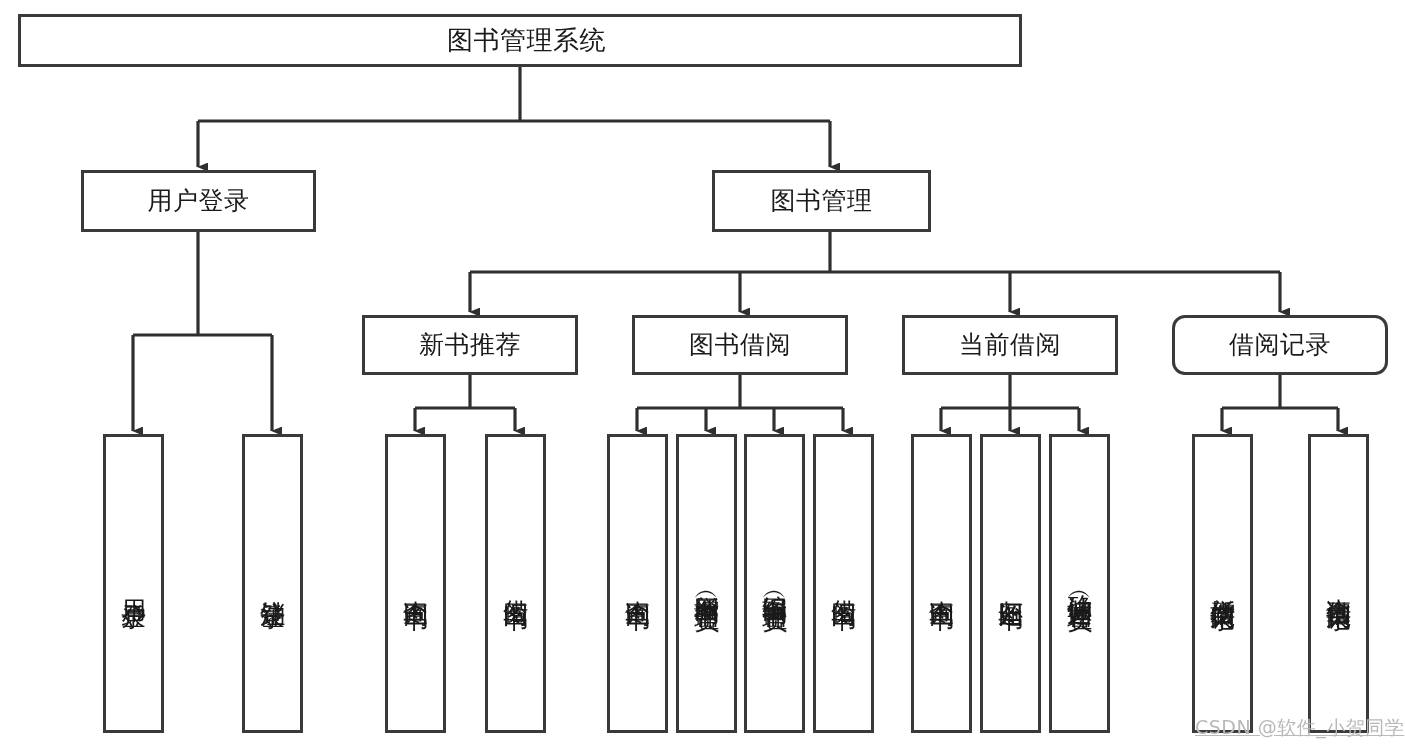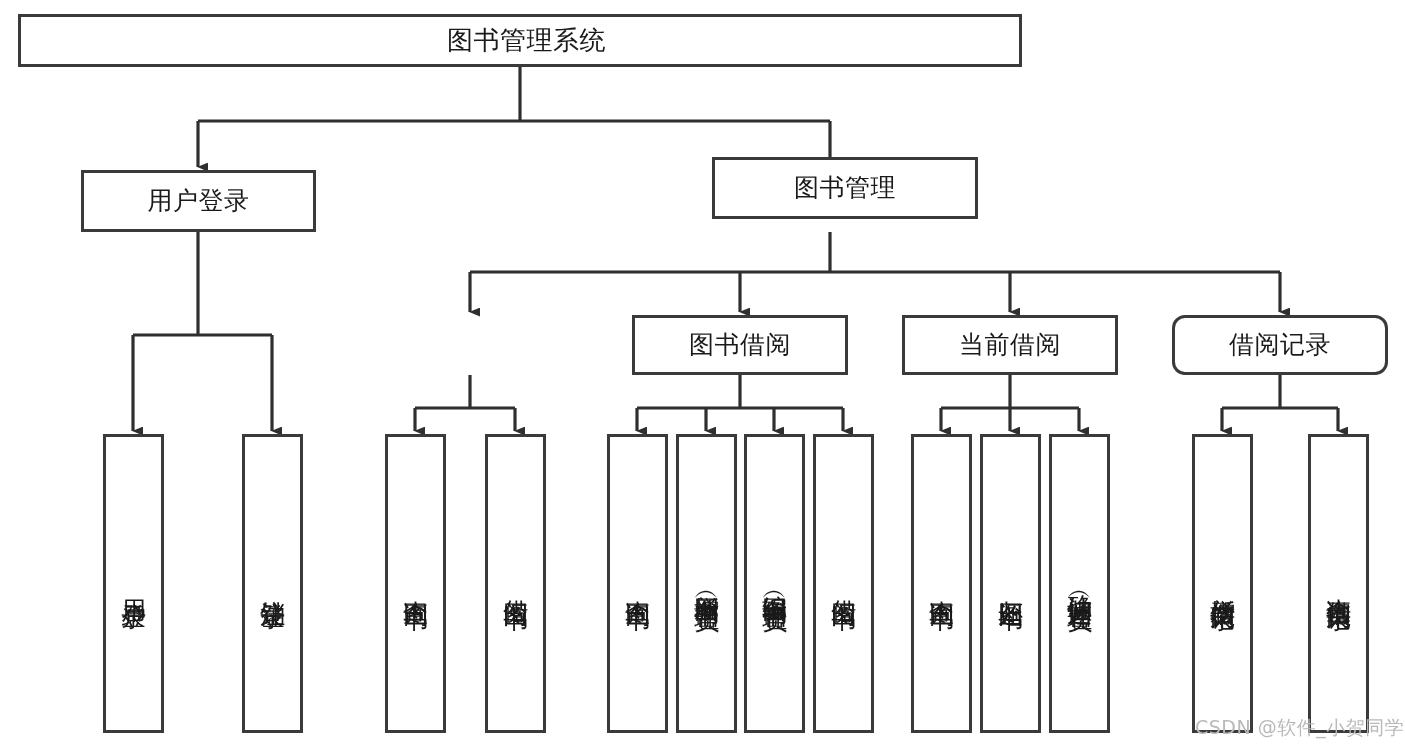--- a/index.html
+++ b/index.html
@@ -127,24 +127,27 @@
   </svg>
 
   <div class="node horiz level0" style="left:18px; top:14px; width:1004px; height:53px;padding-left:13px;">
     <span class="node-label">图书管理系统</span>
   </div>
 
   <div class="node horiz level2" style="left:81px; top:170px; width:235px; height:62px;">
     <span class="node-label">用户登录</span>
   </div>
 
-  <div class="node horiz level2" style="left:712px; top:157px; width:266px; height:62px;justify-content:center;">
+  <div class="node horiz level2" style="left:712px; top:170px; width:219px; height:62px;justify-content:center;">
     <span class="node-label">图书管理</span>
   </div>
 
+  <div class="node horiz level3" style="left:362px; top:315px; width:216px; height:60px;">
+    <span class="node-label">新书推荐</span>
+  </div>
 
   <div class="node horiz level3" style="left:902px; top:315px; width:216px; height:60px;">
     <span class="node-label">当前借阅</span>
   </div>
 
   <div class="node horiz level3" style="left:632px; top:315px; width:216px; height:60px;">
     <span class="node-label">图书借阅</span>
   </div>
 
   <div class="node horiz level3" style="left:1172px; top:315px; width:216px; height:60px;border-radius:13px;">
@@ -196,15 +199,15 @@
   </div>
 
   <div class="node vert" style="left:1192px; top:434px; width:61px; height:299px;">
     <span class="node-label">新增借阅记录</span>
   </div>
 
   <div class="node vert" style="left:1308px; top:434px; width:61px; height:299px;">
     <span class="node-label">查询借阅记录</span>
   </div>
 
-  <div class="watermark" style="left:1195px; top:715px;">CSDN @软件_小贺同学</div>
+  <div class="watermark" style="left:1195px; top:715px;text-decoration:underline;">CSDN @软件_小贺同学</div>
 
 </div>
 
 </body></html>

